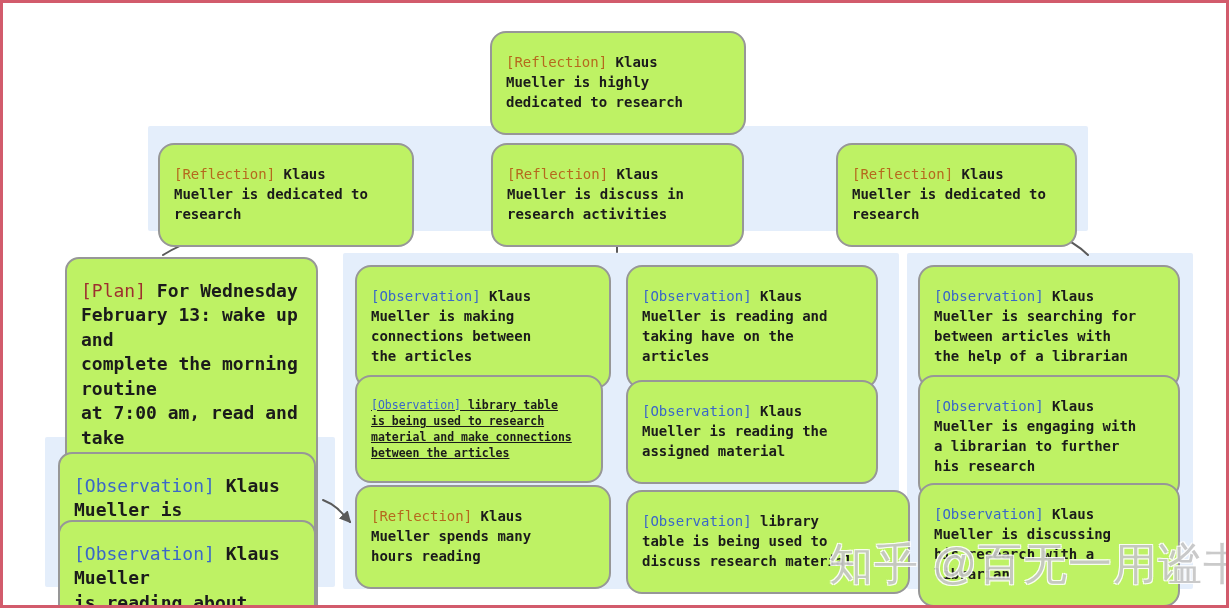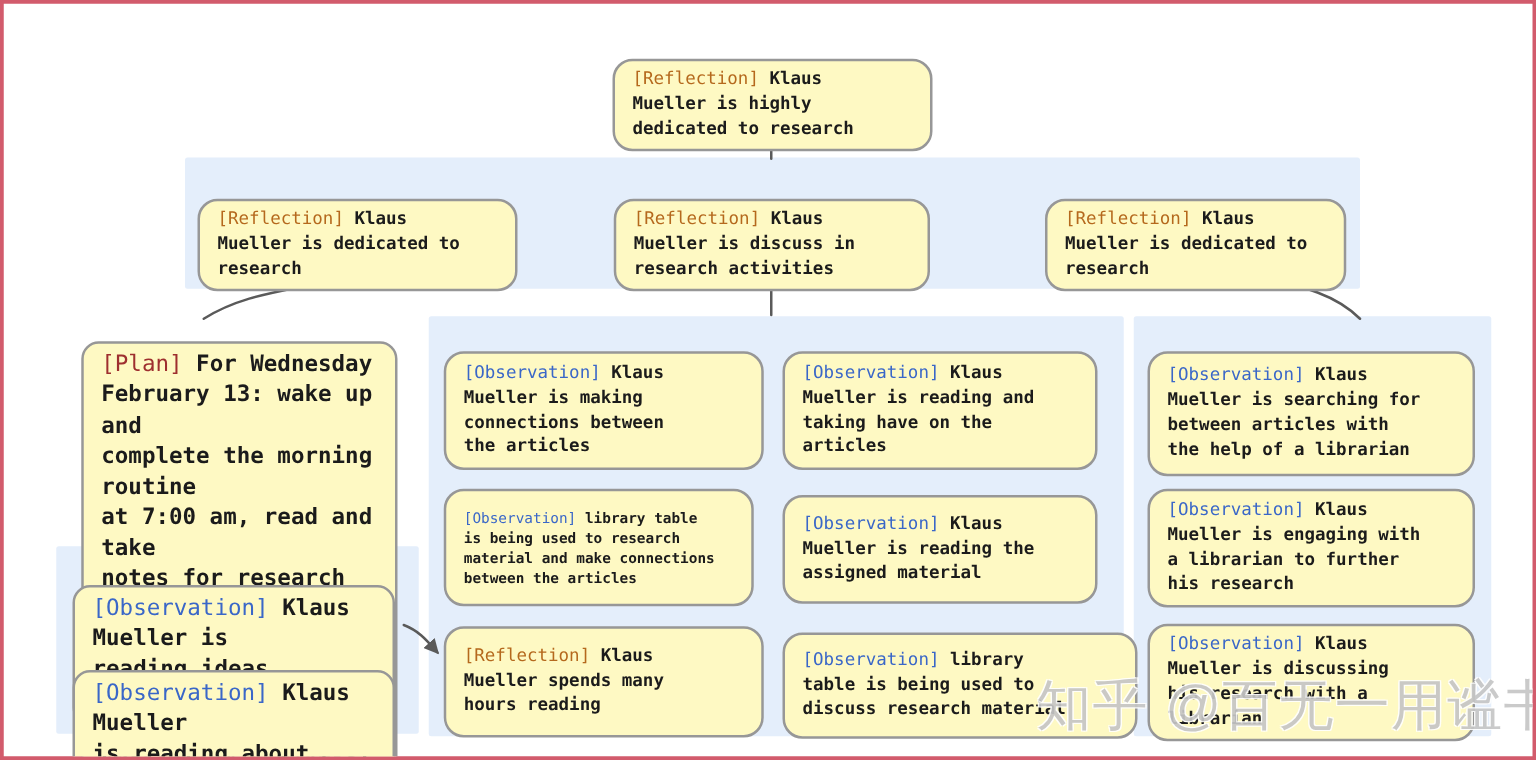--- a/index.html
+++ b/index.html
@@ -10,24 +10,24 @@
   html,body{margin:0;padding:0;background:#fff;}
   .stage{
     position:relative; width:1229px; height:608px; box-sizing:border-box;
     background:#fff; border:3px solid var(--frame); overflow:hidden;
     font-family:"DejaVu Sans Mono","Liberation Mono",monospace;
   }
   .panel{
     position:absolute; background:var(--panel); border-radius:2px;
   }
   .node{
-    position:absolute; box-sizing:border-box; background:#fef9c3;
+    position:absolute; box-sizing:border-box; background:#bef264;
     border:2px solid var(--boxborder); border-radius:16px;
-    padding:5px 14px; color:var(--text); font-weight:700;
-    display:flex; align-items:center;margin-top:16px;
+    padding:20px 14px; color:var(--text); font-weight:700;
+    display:flex; align-items:center;
   }
   .node .inner{display:block;}
   .s14{font-size:14px; line-height:1.42;}
   .s12{font-size:18px; line-height:1.36;}
   .s11{font-size:11.5px; line-height:1.4;}
   .tag{font-weight:400;}
   .t-reflection{color:var(--reflection);}
   .t-observation{color:var(--observation);}
   .t-plan{color:var(--plan);}
   .body{white-space:pre-wrap;}
@@ -108,21 +108,21 @@
     <span class="inner"><span class="tag t-observation">[Observation]</span><span class="body"> Klaus Mueller
 is reading about urban design</span></span>
   </div>
 
   <div class="node s14" style="left:352px; top:262px; width:256px; min-height:95px;">
     <span class="inner"><span class="tag t-observation">[Observation]</span><span class="body"> Klaus
 Mueller is making
 connections between
 the articles</span></span>
   </div>
-  <div class="node s11" style="left:352px; top:372px; width:248px; min-height:94px;">
+  <div class="node s11" style="left:352px; top:372px; width:248px; min-height:94px;text-decoration:underline;">
     <span class="inner"><span class="tag t-observation">[Observation]</span><span class="body"> library table
 is being used to research
 material and make connections
 between the articles</span></span>
   </div>
   <div class="node s14" style="left:352px; top:482px; width:256px; min-height:89px;">
     <span class="inner"><span class="tag t-reflection">[Reflection]</span><span class="body"> Klaus
 Mueller spends many
 hours reading</span></span>
   </div>

